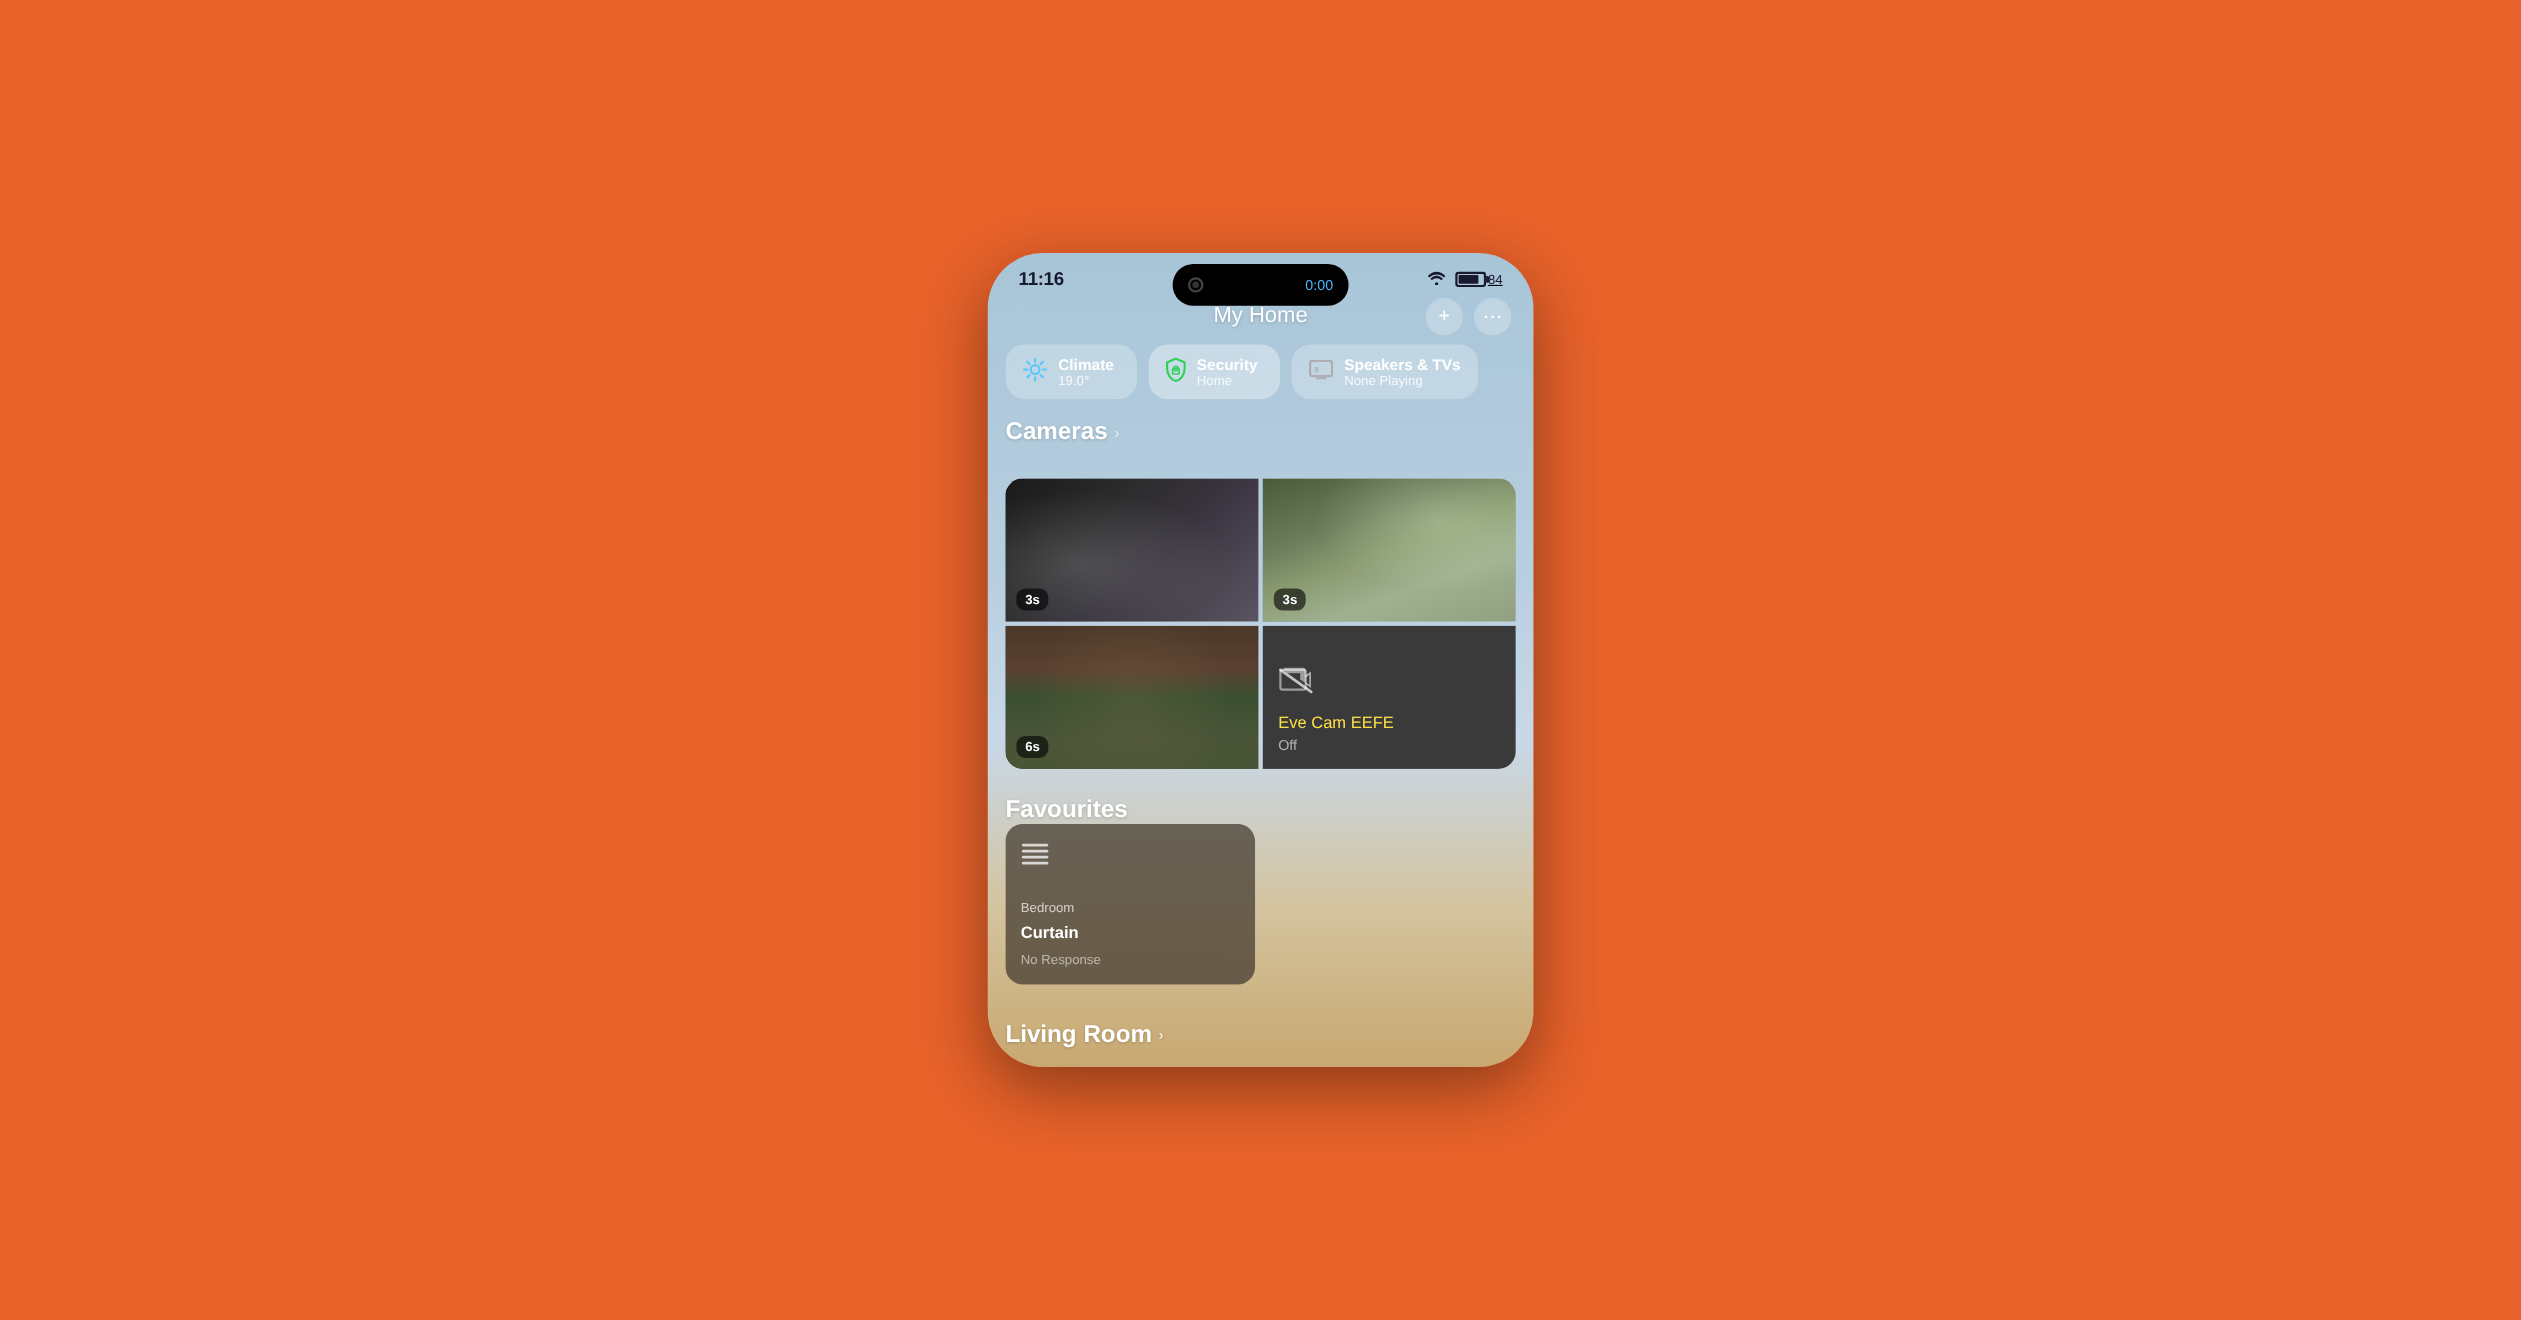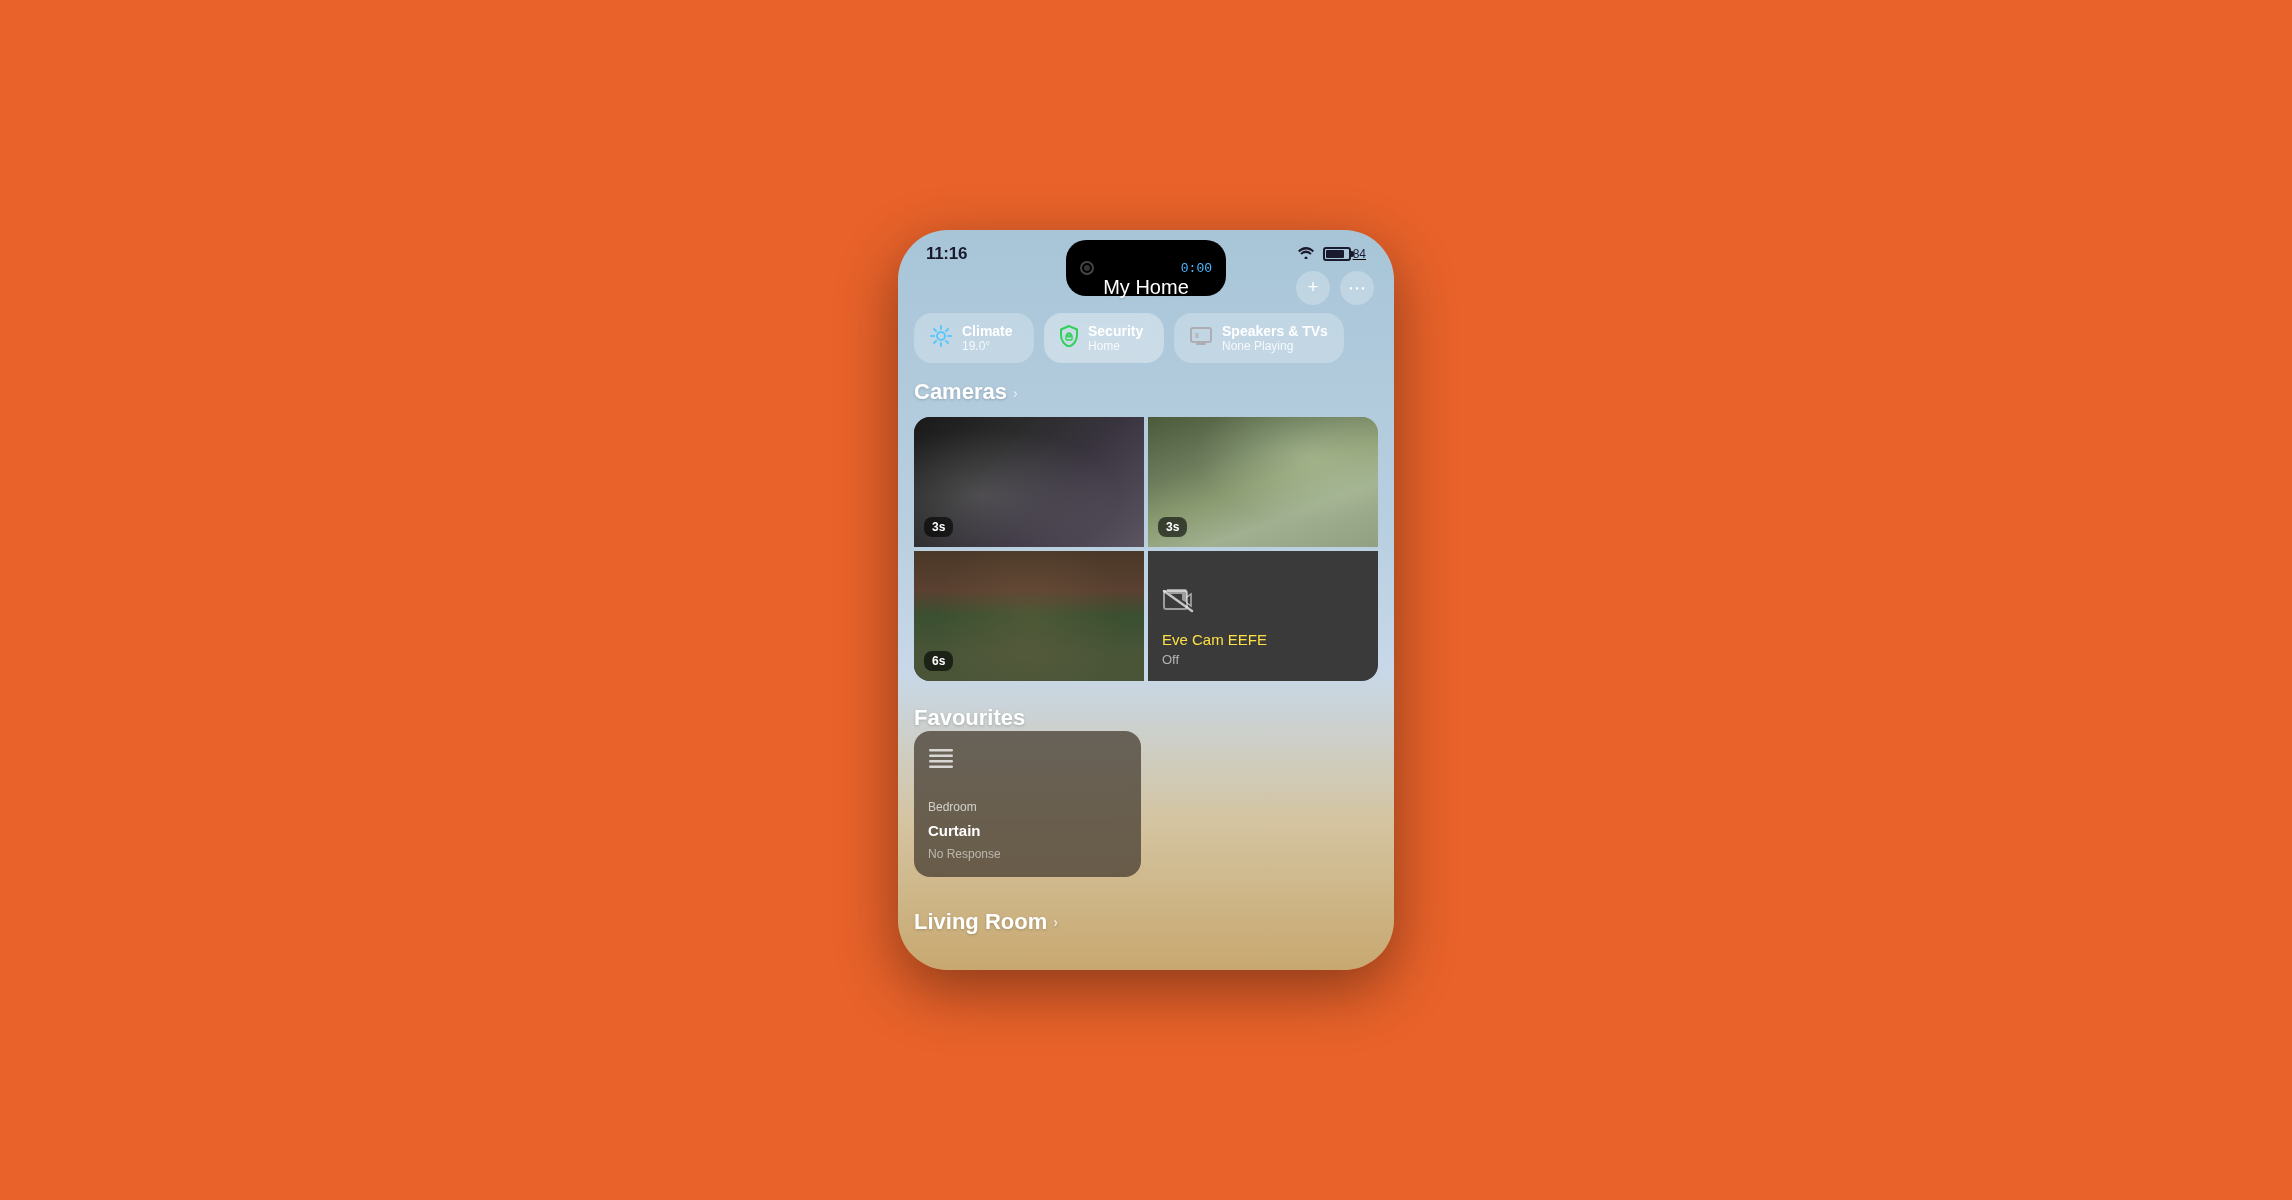--- a/index.html
+++ b/index.html
@@ -39,26 +39,25 @@
     }
 
     .dynamic-island {
       position: absolute;
       left: 50%;
       transform: translateX(-50%);
       top: 10px;
       background: #000;
       border-radius: 20px;
       width: 160px;
-      height: 56px;
+      height: 38px;
       display: flex;
       align-items: center;
       justify-content: space-between;
       padding: 0 14px;
-      font-family: Liberation Mono, monospace;
     }
 
     .island-left {
       width: 14px;
       height: 14px;
       border: 2px solid #444;
       border-radius: 50%;
       position: relative;
     }
     .island-left::after {
@@ -214,21 +213,21 @@
 
     
     .main-content {
       padding: 0 16px;
     }
 
     .section-header {
       display: flex;
       align-items: center;
       gap: 6px;
-      margin-bottom: 12px;
+      margin-bottom: 30px;
     }
 
     .section-title {
       color: #fff;
       font-size: 22px;
       font-weight: 700;
       text-shadow: 0 1px 3px rgba(0,0,0,0.2);
     }
 
     .section-chevron {

